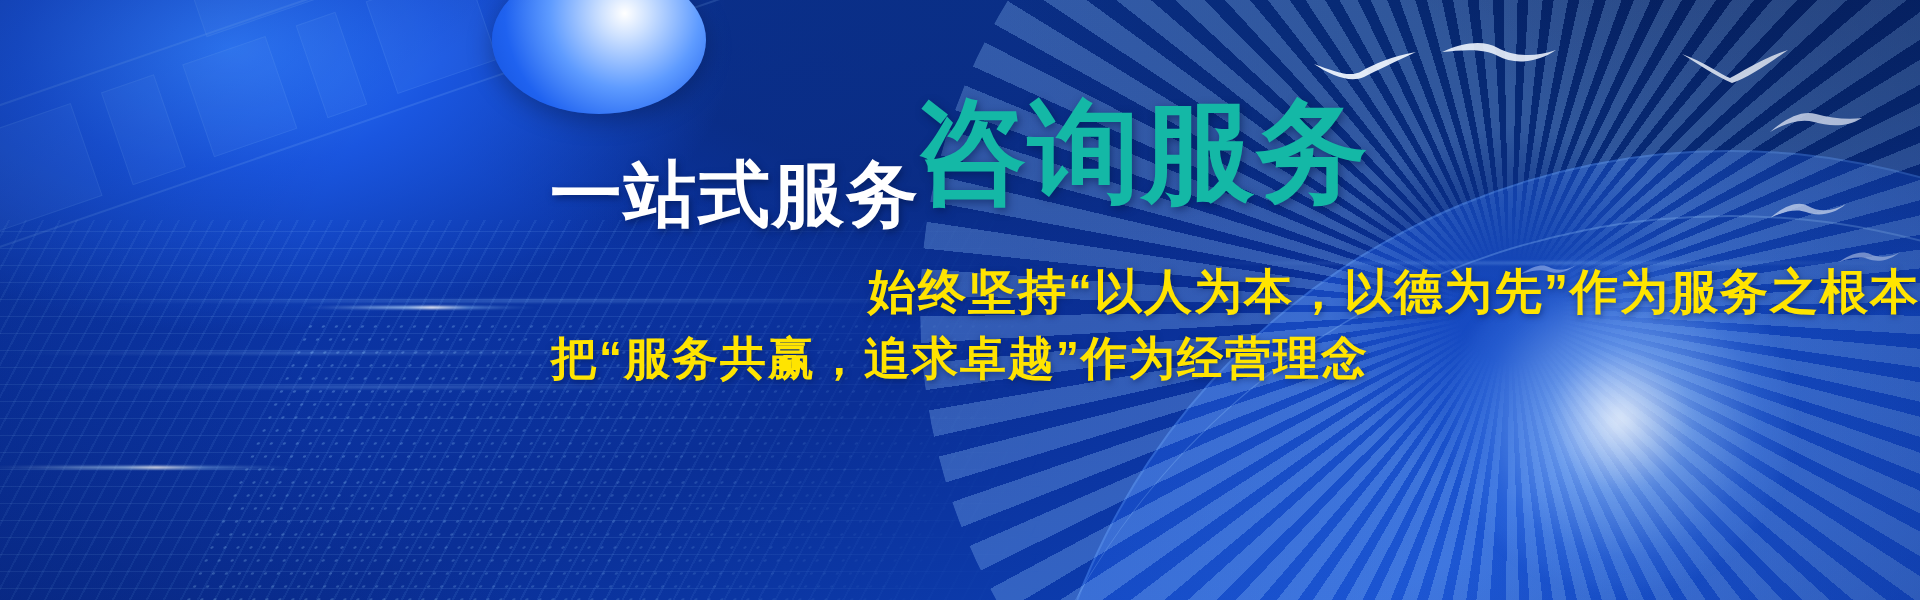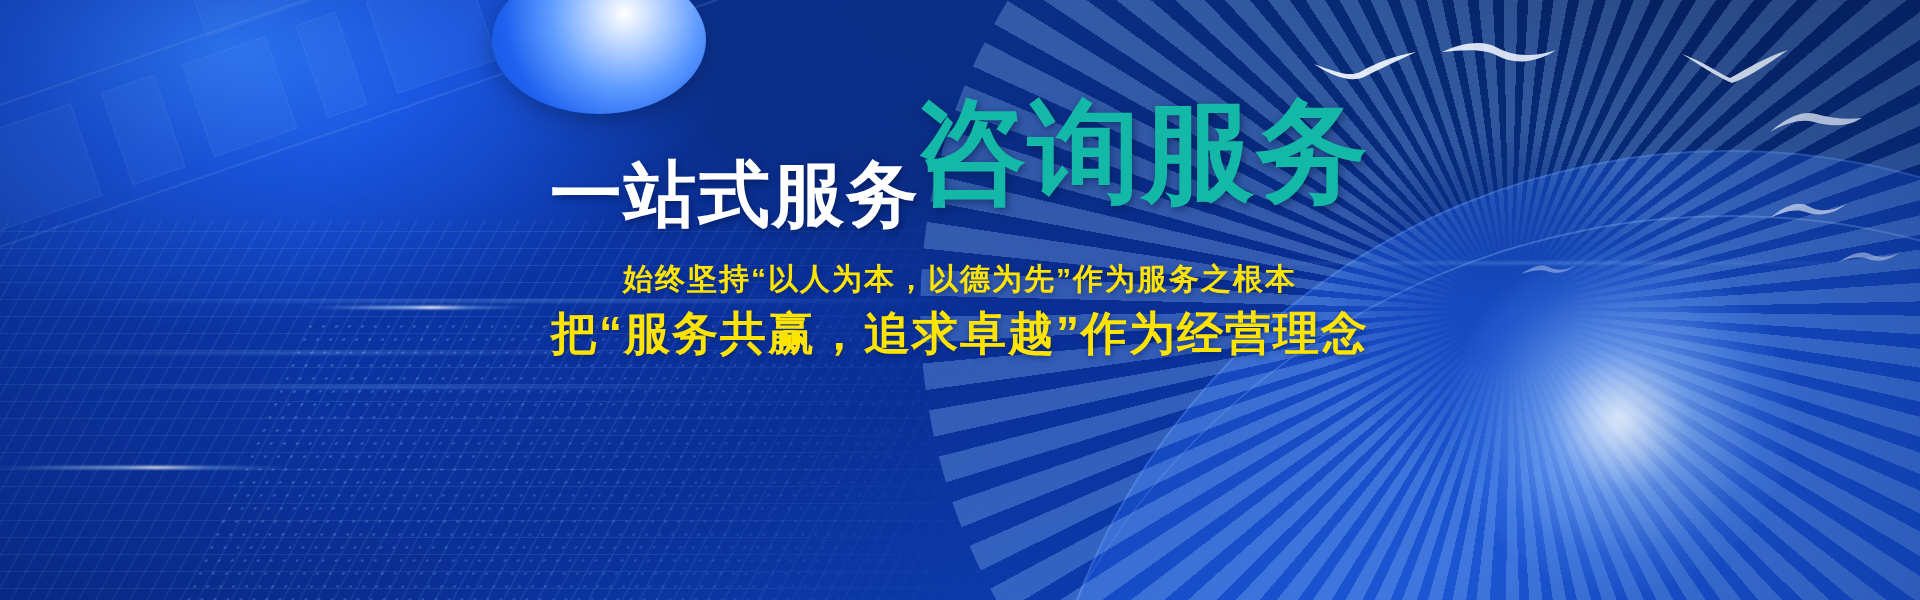--- a/index.html
+++ b/index.html
@@ -182,21 +182,21 @@
     z-index: 5;
   }
   .body-line {
     color: #ffe400;
     font-weight: 700;
     line-height: 1.42;
     white-space: nowrap;
     text-shadow: 1px 2px 6px rgba(0,25,85,0.55);
   }
   .body-line.l1 { font-size: 42px; letter-spacing: 3px; }
-  .body-line.l2 { font-size: 30px; letter-spacing: 2px; }
+  .body-line.l2 { font-size: 48px; letter-spacing: 2px; text-align: right; }
   .body-line.l3 { font-size: 46px; letter-spacing: 2px; }
 
   
   .vignette {
     background: radial-gradient(ellipse 1200px 700px at 50% 50%, rgba(0,0,0,0) 55%, rgba(0,10,50,0.28) 100%);
   }
 </style>
 </head>
 <body>
 

